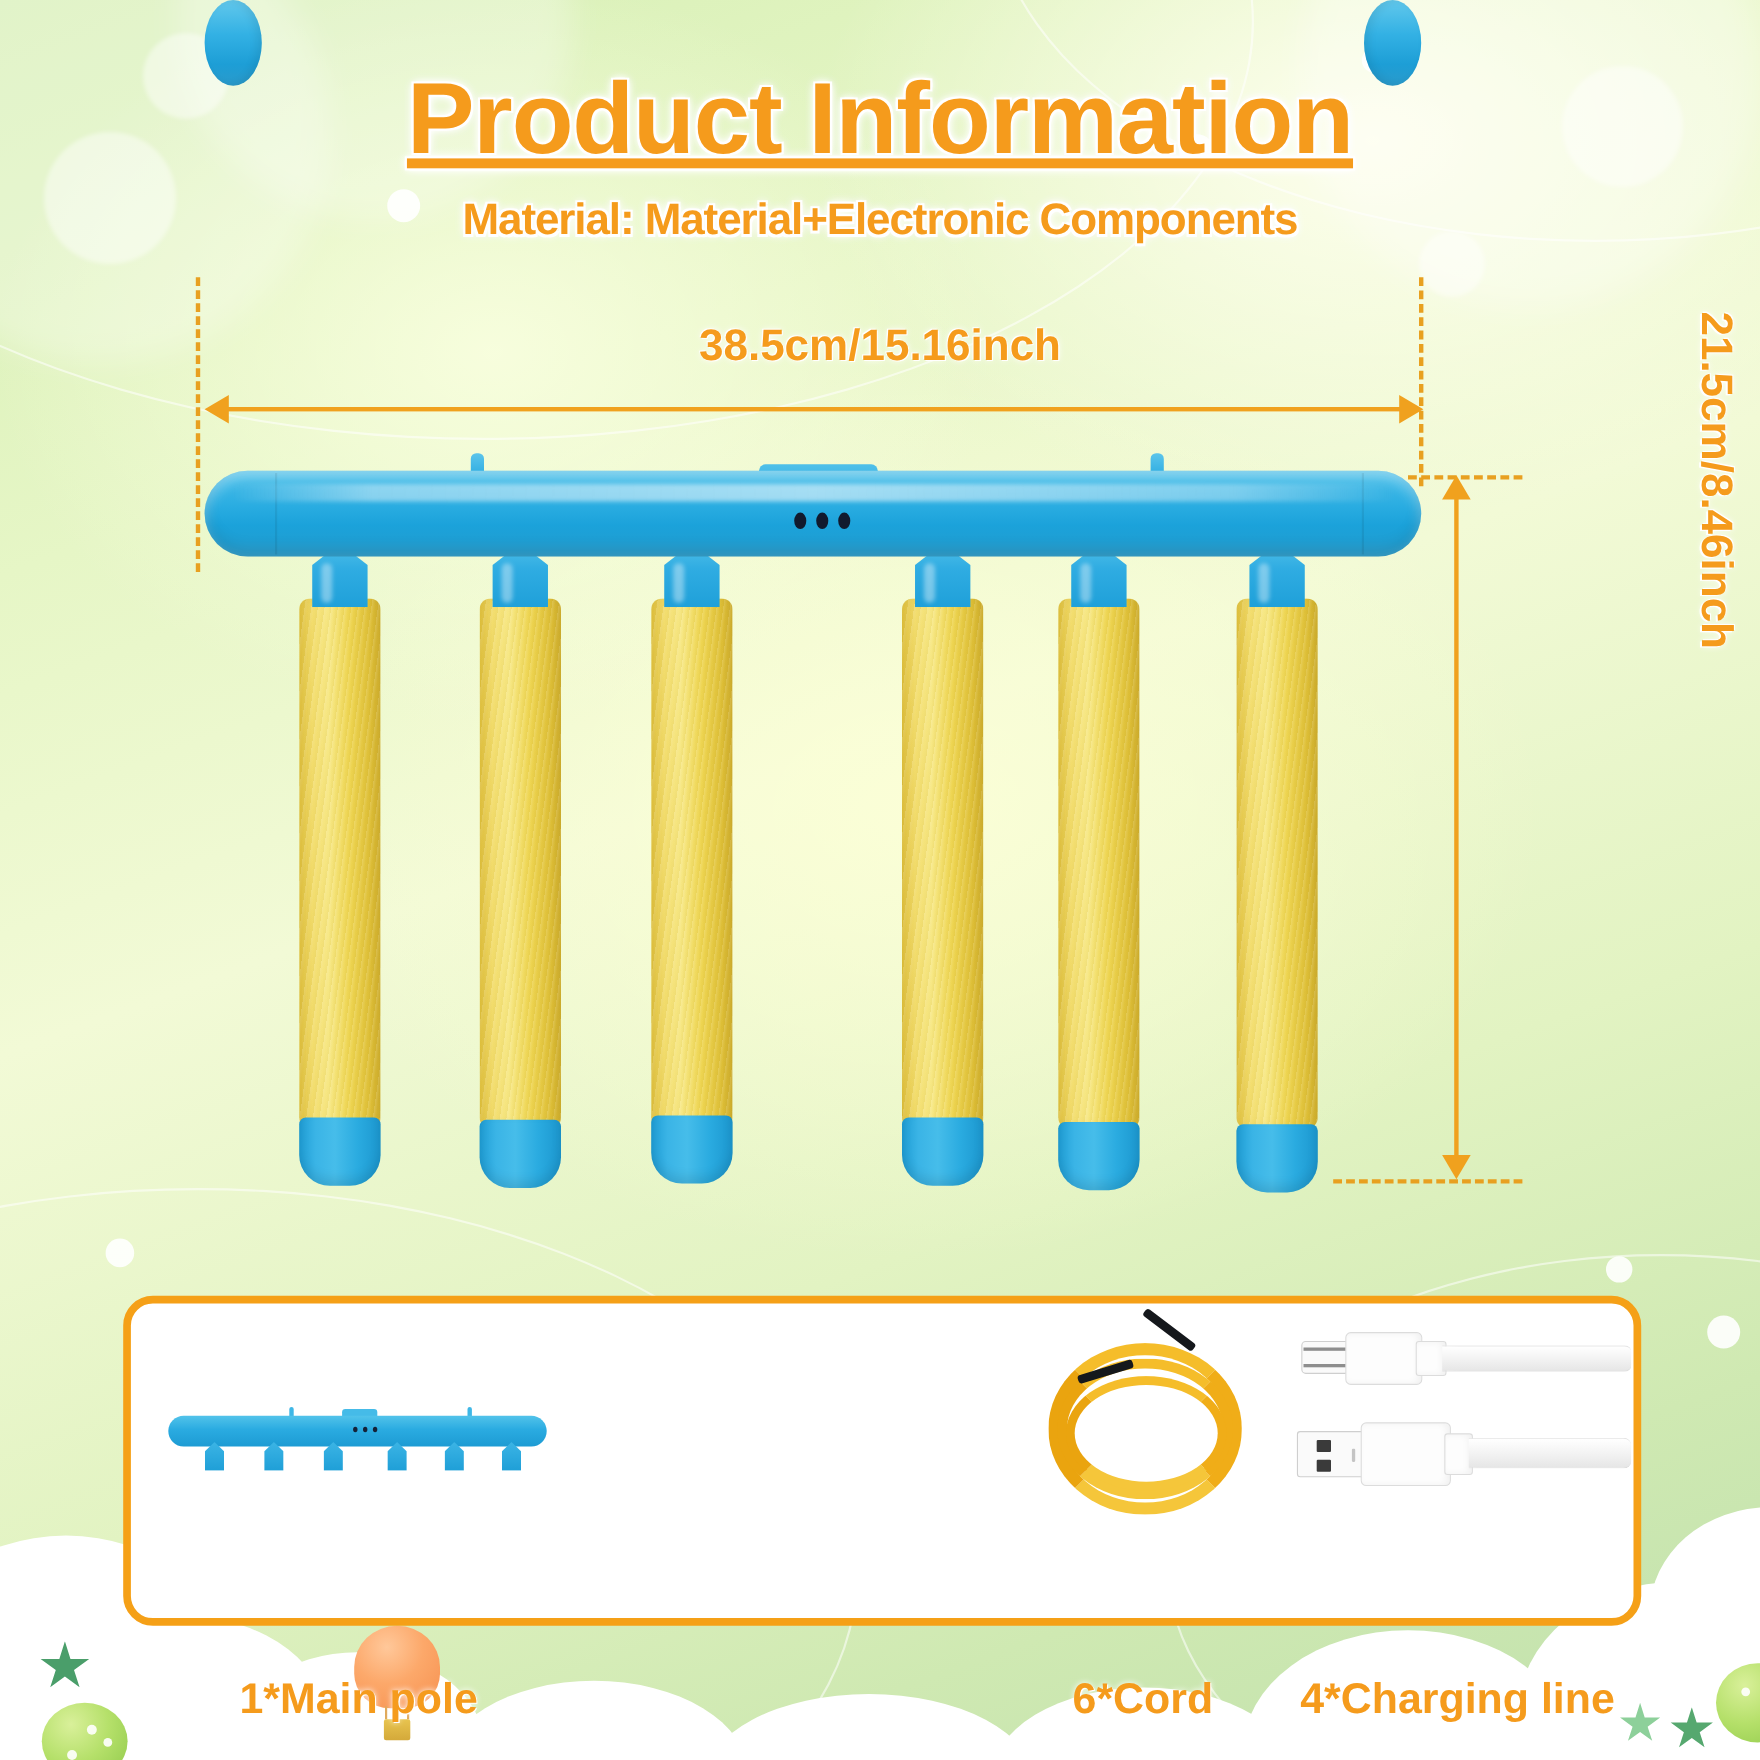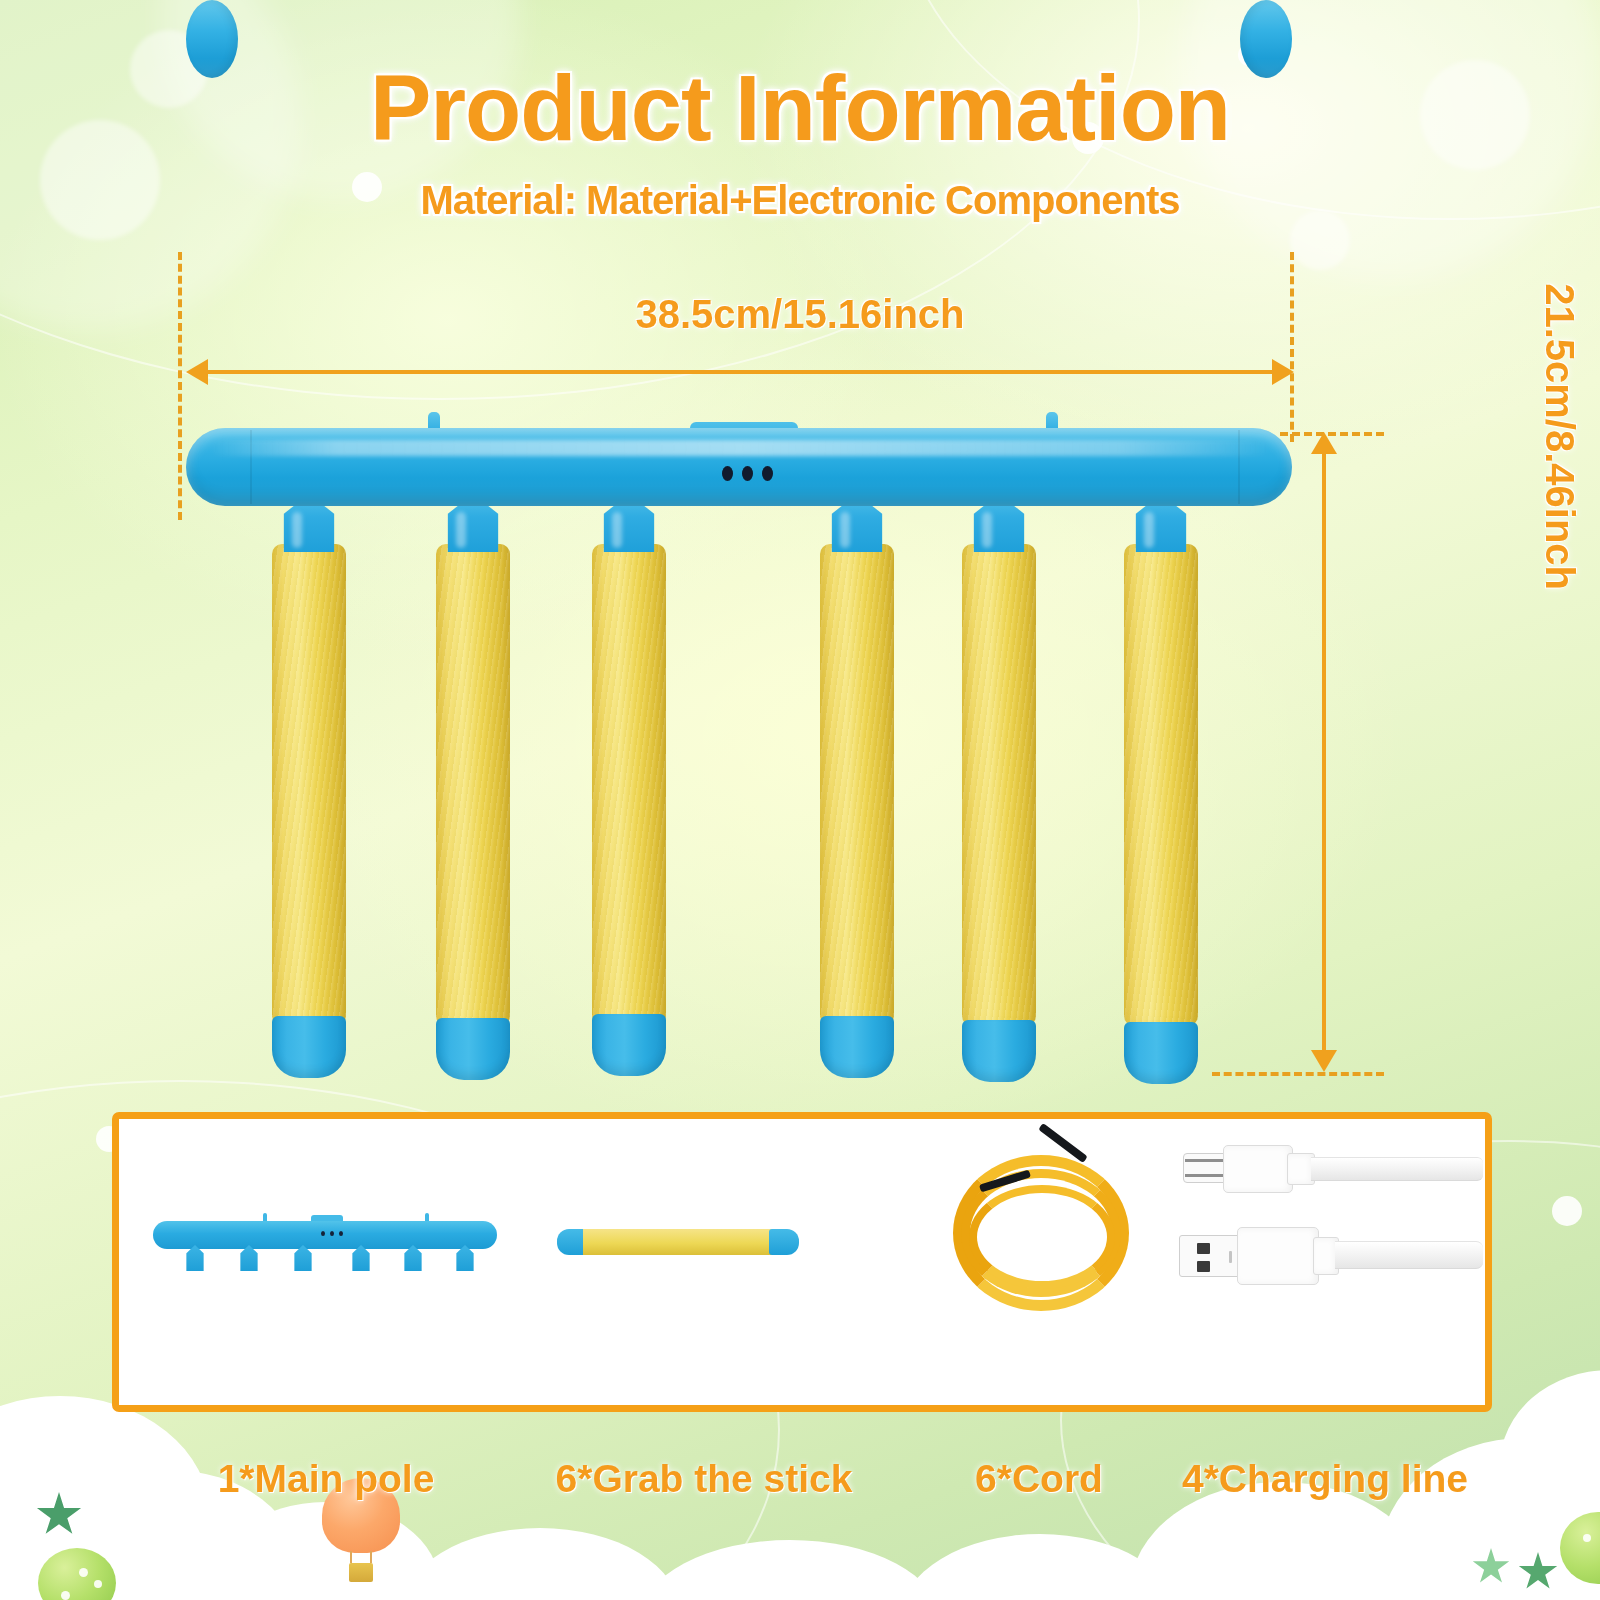--- a/index.html
+++ b/index.html
@@ -95,21 +95,21 @@
     position: absolute;
     left: 0; right: 0;
     text-align: center;
     font-weight: bold;
     color: #f59b1c;
     letter-spacing: -1px;
     text-shadow:
       0 0 10px #ffffff, 0 0 10px #ffffff, 0 0 6px #ffffff,
       2px 2px 0 #ffffff, -2px -2px 0 #ffffff, 2px -2px 0 #ffffff, -2px 2px 0 #ffffff;
   }
-  #main-title { top: 62px; font-size: 92px; line-height: 1.0; }
+  #main-title { top: 62px; font-size: 92px; line-height: 1.0; text-decoration: underline; }
   #subtitle   { top: 180px; font-size: 40px; line-height: 1.0; }
 
   
   .dash-v {
     position: absolute;
     width: 0;
     border-left: 4px dashed #e8a020;
   }
   .dash-h {
     position: absolute;
@@ -234,25 +234,25 @@
     position: absolute;
     width: 74px; height: 62px;
     border-radius: 6px 6px 28px 28px;
     background: linear-gradient(90deg, #1f9ed6 0%, #3ab4e6 20%, #46bdea 44%, #2aabe0 72%, #1c97cf 100%);
     box-shadow: inset 0 -6px 10px rgba(0,0,0,0.10);
   }
 
   
   #accessories-panel {
     position: absolute;
-    left: 112px; top: 1112px;
+    left: 112px; top: 1178px;
     width: 1380px; height: 300px;
     background: #ffffff;
     border: 7px solid #f5a017;
-    border-radius: 7px;
+    border-radius: 27px;
   }
   .acc-cell {
     position: absolute;
     top: 0;
     height: 100%;
   }
   .acc-label {
     position: absolute;
     bottom: -96px;
     left: 0; right: 0;
@@ -507,28 +507,20 @@
         <div class="mini-joint" style="left:30px;"></div>
         <div class="mini-joint" style="left:84px;"></div>
         <div class="mini-joint" style="left:138px;"></div>
         <div class="mini-joint" style="left:196px;"></div>
         <div class="mini-joint" style="left:248px;"></div>
         <div class="mini-joint" style="left:300px;"></div>
       </div>
       <div class="acc-label">1*Main pole</div>
     </div>
 
-    <div class="acc-cell" style="left:410px; width:350px;">
-      <div style="position:absolute; left:28px; top:48px; width:296px; height:116px;">
-        <div class="mini-stick-cap l" style="left:0;"></div>
-        <div class="mini-stick-body" style="left:26px;"></div>
-        <div class="mini-stick-cap r" style="left:212px;"></div>
-      </div>
-      <div class="acc-label">6*Grab the stick</div>
-    </div>
 
     <div class="acc-cell" style="left:790px; width:260px;">
       <div style="position:absolute; left:34px; top:14px; width:200px; height:188px;">
         <div class="cord-loop" style="left:10px;  top:22px; width:176px; height:156px;"></div>
         <div class="cord-loop" style="left:18px;  top:36px; width:160px; height:128px; border-width:9px;"></div>
         <div class="cord-loop" style="left:26px;  top:52px; width:146px; height:104px; border-width:8px;"></div>
         <div class="cord-tip" style="left:92px; top:6px; width:56px; transform:rotate(37deg);"></div>
         <div class="cord-tip" style="left:36px; top:44px; width:52px; transform:rotate(-17deg);"></div>
       </div>
       <div class="acc-label">6*Cord</div>

